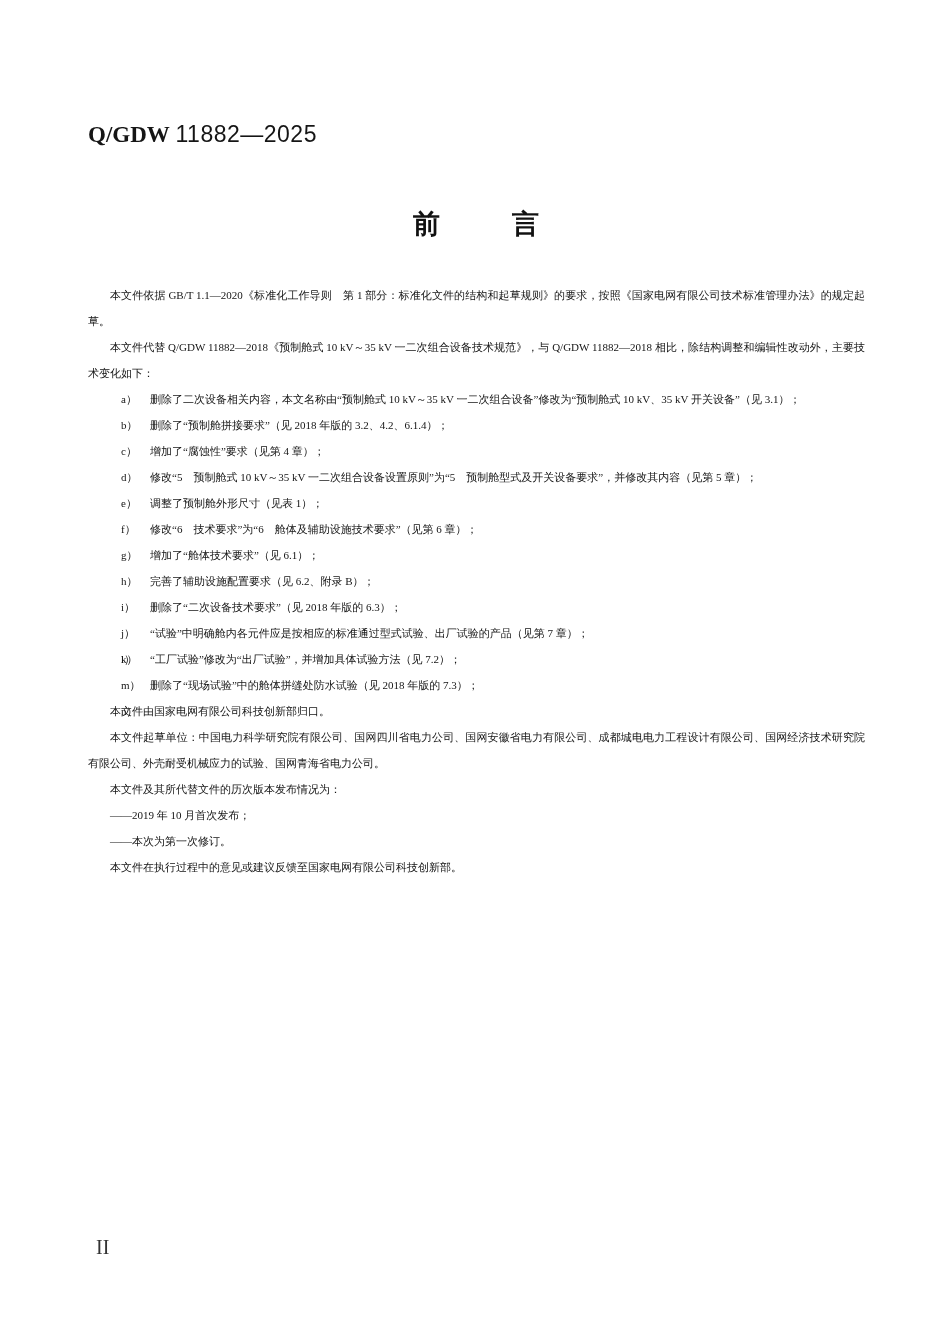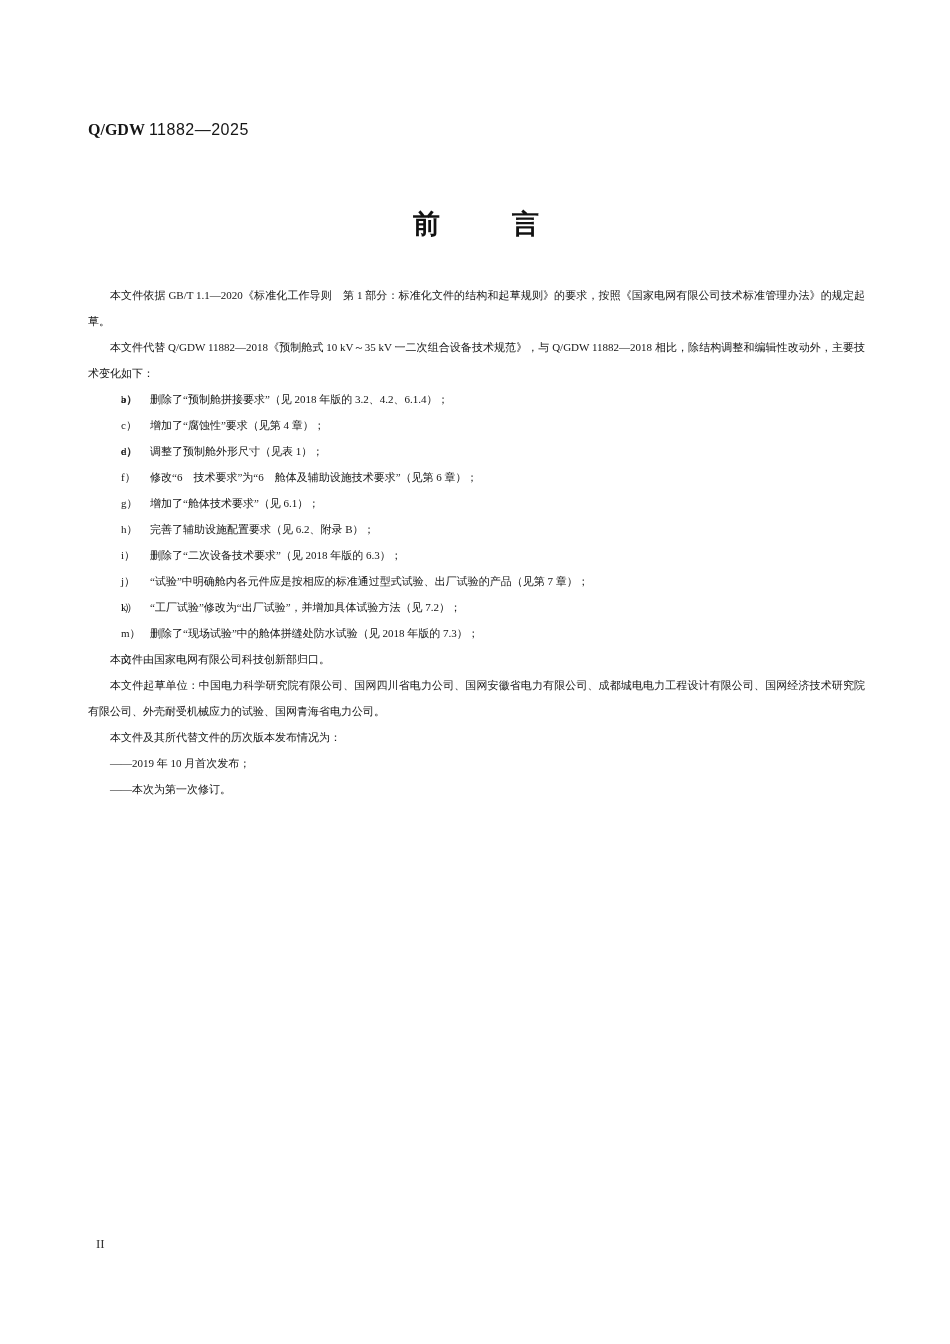--- a/index.html
+++ b/index.html
@@ -11,21 +11,21 @@
   .page {
     position: relative;
     width: 950px; height: 1344px;
     background: #ffffff;
     color: #151515;
     overflow: hidden;
   }
   .running-header {
     position: absolute;
     left: 88px; top: 121px;
-    font-size: 16px;
+    font-size: 23px;
     white-space: nowrap;
   }
   .header-code {
     font-weight: bold;
     font-family: "Liberation Serif", "DejaVu Serif", serif;
   }
   .header-number {
     font-family: "Liberation Sans", "DejaVu Sans", sans-serif;
     font-weight: 400;
     letter-spacing: 0.5px;
@@ -60,21 +60,21 @@
     padding-left: 62px;
   }
   .change-label {
     position: absolute;
     left: 33px; top: 0;
     white-space: nowrap;
   }
   .page-number {
     position: absolute;
     left: 96px; top: 1236px;
-    font-size: 13px;
+    font-size: 20px;
     color: #333;
   }
 </style>
 </head>
 <body>
 
 <div class="page">
 
   <div class="running-header">
     <span class="header-code">Q/GDW</span>
@@ -82,31 +82,33 @@
   </div>
 
   <h1 class="doc-title">前　　言</h1>
 
   <div class="content">
     <p class="para">本文件依据 GB/T 1.1—2020《标准化工作导则　第 1 部分：标准化文件的结构和起草规则》的要求，按照《国家电网有限公司技术标准管理办法》的规定起草。</p>
     <p class="para">本文件代替 Q/GDW 11882—2018《预制舱式 10 kV～35 kV 一二次组合设备技术规范》，与 Q/GDW 11882—2018 相比，除结构调整和编辑性改动外，主要技术变化如下：</p>
 
     <div class="change-item">
       <span class="change-label">a）</span>
+      <span>删除了二次设备相关内容，本文名称由“预制舱式 10 kV～35 kV 一二次组合设备”修改为“预制舱式 10 kV、35 kV 开关设备”（见 3.1）；</span>
     </div>
     <div class="change-item">
       <span class="change-label">b）</span>
       <span>删除了“预制舱拼接要求”（见 2018 年版的 3.2、4.2、6.1.4）；</span>
     </div>
     <div class="change-item">
       <span class="change-label">c）</span>
       <span>增加了“腐蚀性”要求（见第 4 章）；</span>
     </div>
     <div class="change-item">
       <span class="change-label">d）</span>
+      <span>修改“5　预制舱式 10 kV～35 kV 一二次组合设备设置原则”为“5　预制舱型式及开关设备要求”，并修改其内容（见第 5 章）；</span>
     </div>
     <div class="change-item">
       <span class="change-label">e）</span>
       <span>调整了预制舱外形尺寸（见表 1）；</span>
     </div>
     <div class="change-item">
       <span class="change-label">f）</span>
       <span>修改“6　技术要求”为“6　舱体及辅助设施技术要求”（见第 6 章）；</span>
     </div>
     <div class="change-item">
@@ -138,17 +140,18 @@
     </div>
     <div class="change-item">
       <span class="change-label">n）</span>
     </div>
 
     <p class="para">本文件由国家电网有限公司科技创新部归口。</p>
     <p class="para">本文件起草单位：中国电力科学研究院有限公司、国网四川省电力公司、国网安徽省电力有限公司、成都城电电力工程设计有限公司、国网经济技术研究院有限公司、外壳耐受机械应力的试验、国网青海省电力公司。</p>
     <p class="para">本文件及其所代替文件的历次版本发布情况为：</p>
     <p class="para">——2019 年 10 月首次发布；</p>
     <p class="para">——本次为第一次修订。</p>
+    <p class="para">本文件在执行过程中的意见或建议反馈至国家电网有限公司科技创新部。</p>
   </div>
 
   <div class="page-number">II</div>
 
 </div>
 
 </body></html>

